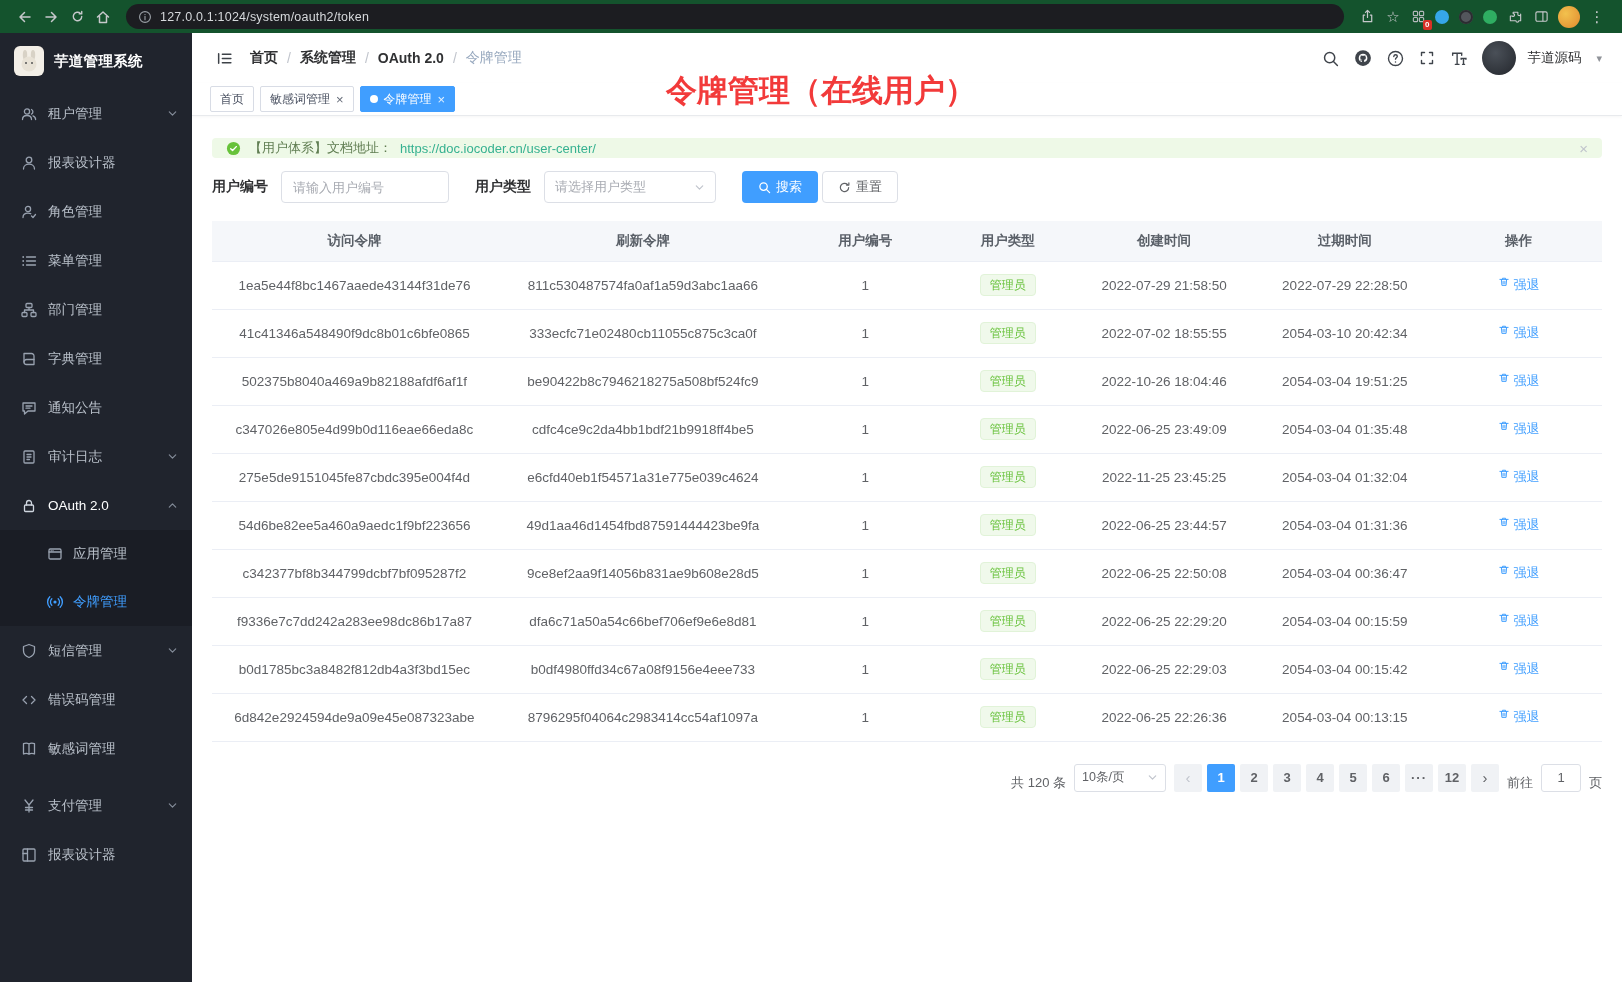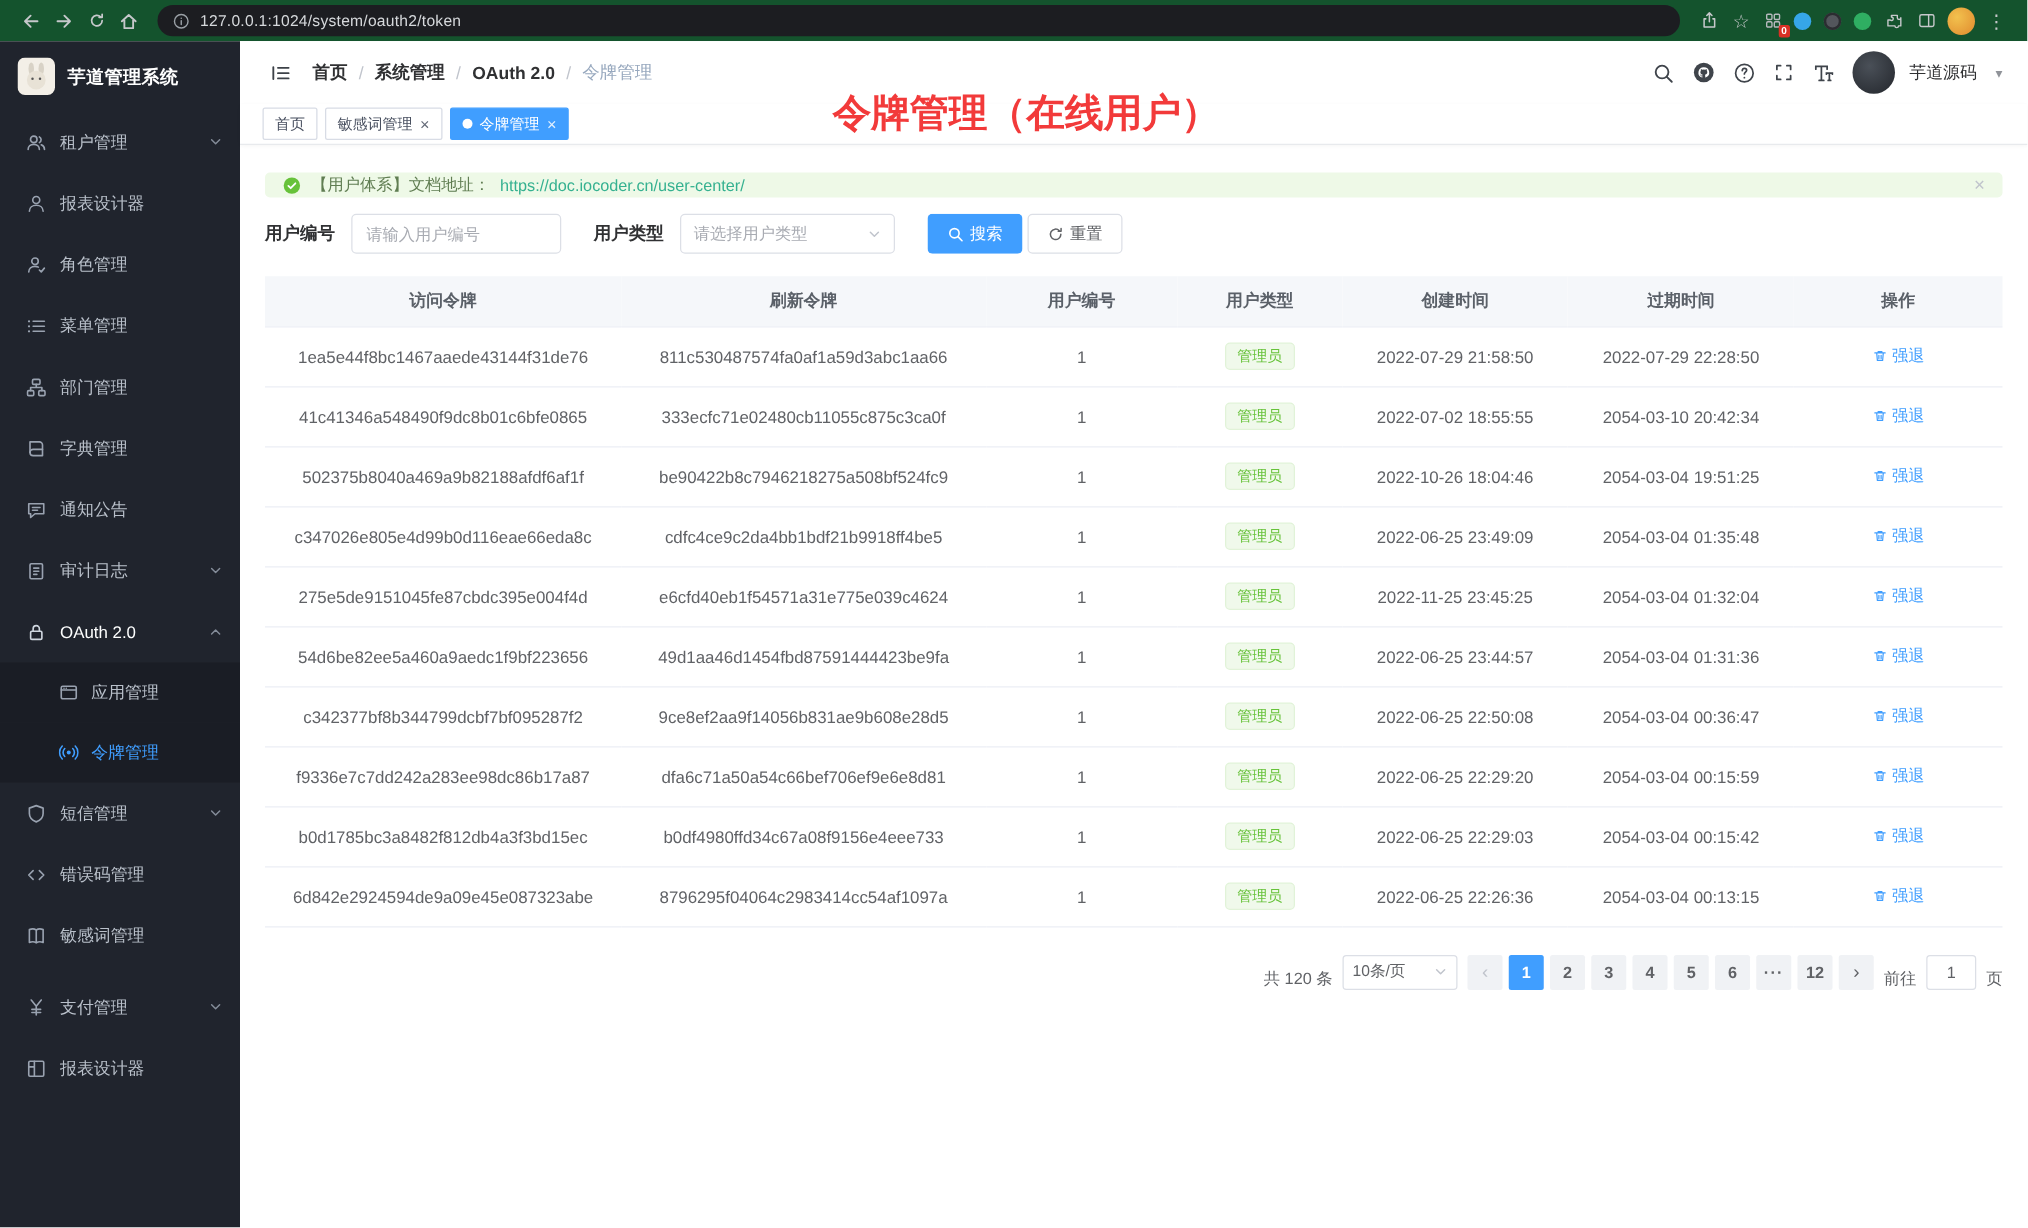--- a/index.html
+++ b/index.html
@@ -71,21 +71,21 @@
 .sel-caret{color:#c0c4cc;display:flex}
 .ml26{margin-left:26px}
 .btn{height:32px;display:inline-flex;align-items:center;gap:5px;padding:0 15px;border-radius:4px;font-size:13px;cursor:pointer;border:1px solid transparent;font-family:inherit}
 .btn-search{background:#409eff;color:#fff;margin-left:26px}
 .btn-reset{background:#fff;border-color:#dcdfe6;color:#606266;margin-left:4px}
 
 .token-table{width:100%;margin-top:18px;border-collapse:collapse;table-layout:fixed}
 .token-table th{height:40px;background:#f5f7fa;color:#5a6068;font-weight:600;font-size:13.5px;text-align:center;border-bottom:1px solid #ebeef5;white-space:nowrap}
 .token-table td{height:48px;color:#606266;font-size:13.5px;text-align:center;border-bottom:1px solid #ebeef5;white-space:nowrap;overflow:hidden;text-overflow:ellipsis}
 .tag{display:inline-block;padding:2px 9px;font-size:12px;color:#67c23a;background:#f0f9eb;border:1px solid #e1f3d8;border-radius:4px;line-height:16px}
-.action{color:#409eff;display:inline-flex;align-items:center;gap:4px;font-size:13px;cursor:pointer}
+.action{color:#409eff;display:inline-flex;align-items:flex-start;gap:4px;font-size:13px;cursor:pointer}
 
 .pagination{display:flex;align-items:flex-end;justify-content:flex-end;margin-top:22px;gap:8px;color:#606266;font-size:13px}
 .page-size{width:92px;height:28px;border:1px solid #dcdfe6;border-radius:3px;display:flex;align-items:center;justify-content:space-between;padding:0 7px;font-size:12.5px;color:#606266;cursor:pointer}
 .p-pages{display:flex;align-items:center;gap:5px}
 .p-btn{min-width:28px;height:28px;padding:0 4px;background:#f0f2f5;border-radius:2px;display:inline-flex;align-items:center;justify-content:center;font-size:13px;font-weight:600;color:#606266;cursor:pointer}
 .p-btn.current{background:#409eff;color:#fff}
 .p-btn.nav{font-weight:400;font-size:15px}
 .p-btn.disabled{color:#c0c4cc;cursor:default}
 .p-btn.more{letter-spacing:1px;font-weight:700}
 .goto-input{width:40px;height:28px;border:1px solid #dcdfe6;border-radius:3px;text-align:center;font-size:13px;color:#606266;outline:none;font-family:inherit}

